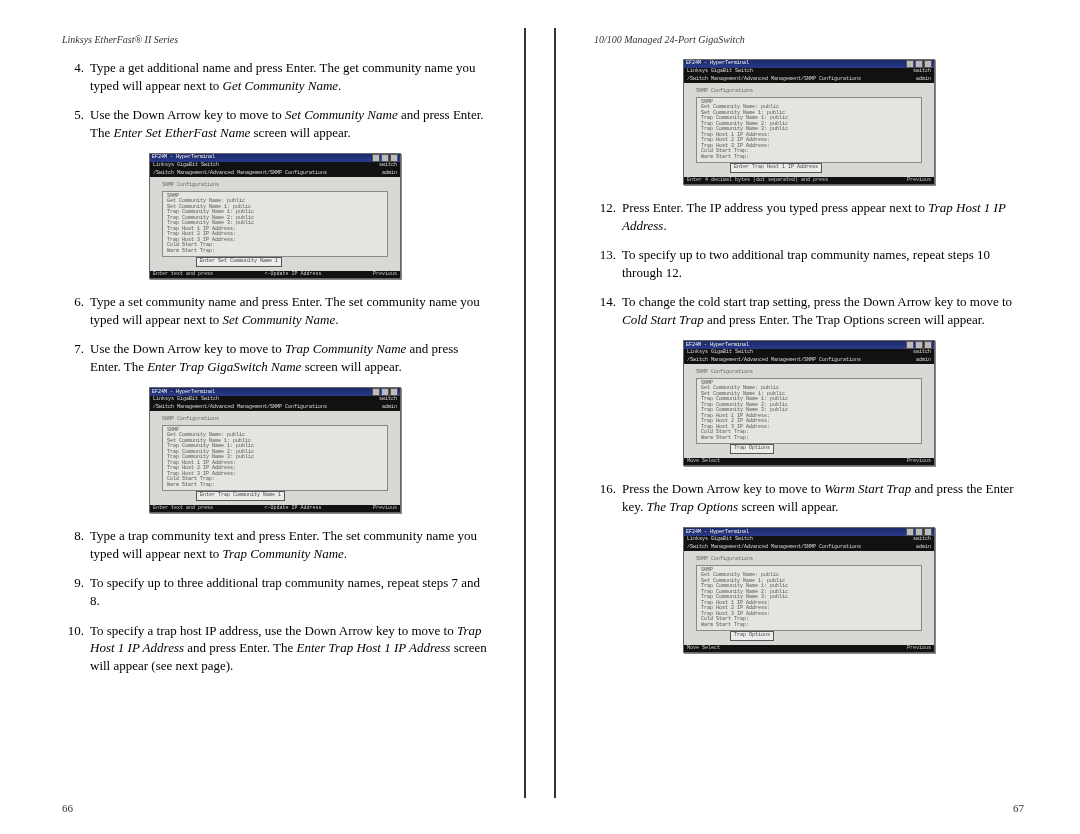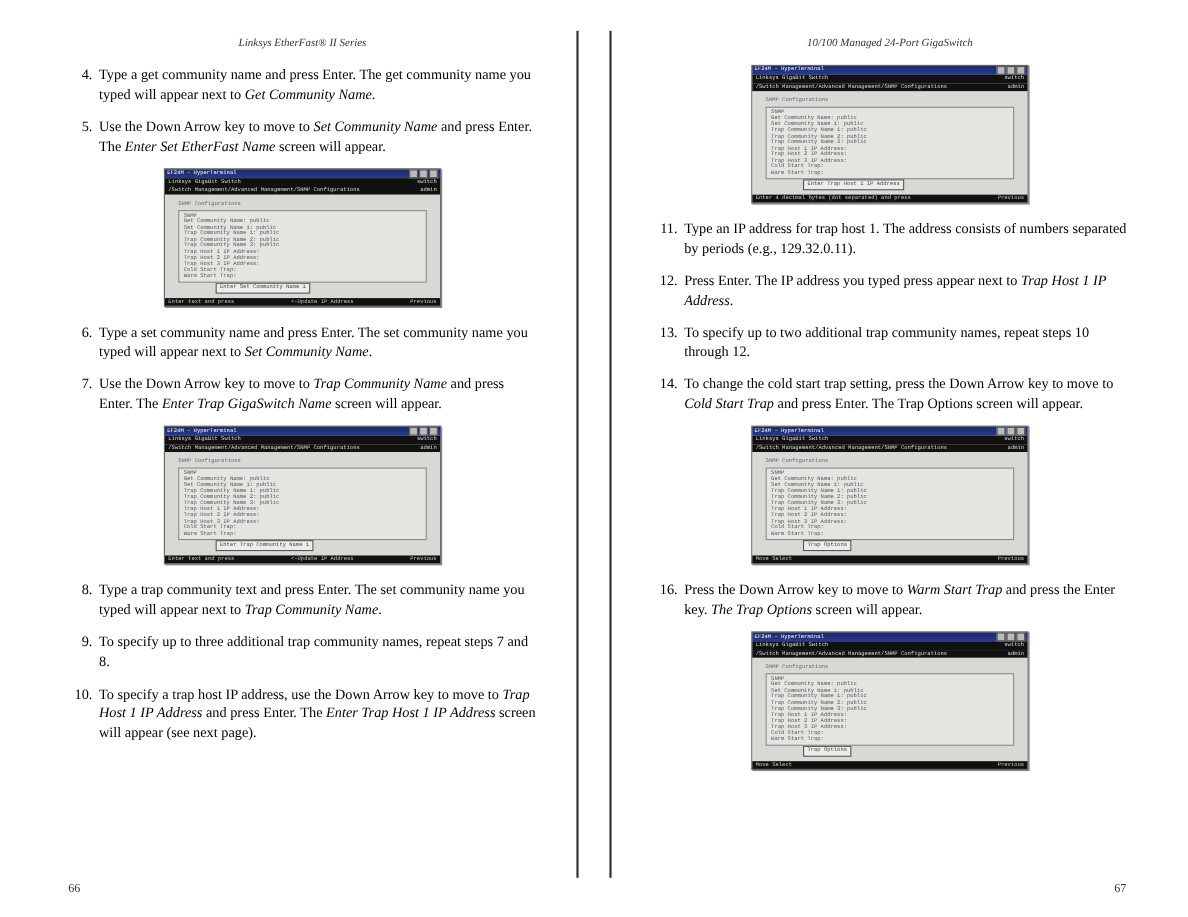--- a/index.html
+++ b/index.html
@@ -22,28 +22,28 @@
     width: 540px;
     height: 834px;
     box-sizing: border-box;
     padding: 34px 52px 28px 62px;
     position: relative;
   }
   .page.right {
     padding: 34px 56px 28px 54px;
   }
   .header {
-    text-align: center;
+    text-align: left;
     font-size: 10px;
     font-style: italic;
     margin-bottom: 14px;
     color: #333;
   }
   .page.right .header {
-    text-align: center;
+    text-align: left;
   }
   .vline {
     position: absolute;
     top: 28px;
     width: 2px;
     height: 770px;
     background: #333;
   }
   .page .vline { right: 14px; }
   .page.right .vline { left: 14px; }
@@ -126,21 +126,21 @@
 
 <div class="spread">
 
   <div class="page">
     <div class="vline"></div>
     <div class="header">Linksys EtherFast® II Series</div>
 
     <ol class="steps">
       <li>
           <span class="num">4.</span>
-          <span class="txt"><span>Type a get community name and press </span><span class="b">Enter</span><span>. The get community name you typed will appear next to </span><span class="i">Get Community Name</span><span>.</span></span>
+          <span class="txt"><span>Type a get additional name and press </span><span class="b">Enter</span><span>. The get community name you typed will appear next to </span><span class="i">Get Community Name</span><span>.</span></span>
         </li>
       <li>
           <span class="num">5.</span>
           <span class="txt"><span>Use the </span><span class="b">Down Arrow</span><span> key to move to </span><span class="i">Set Community Name</span><span> and press </span><span class="b">Enter</span><span>. The </span><span class="i">Enter Set EtherFast Name</span><span> screen will appear.</span></span>
         </li>
     </ol>
 
     <div class="screenshot">
         <div class="sc-titlebar">
           <span class="tbtxt">EF24M - HyperTerminal</span>
@@ -277,24 +277,20 @@
 <click down=""></click></enabled></enabled></enabled></div><div class="sc-popup">Enter Trap Host 1 IP Address</div></div>
         <div class="sc-status">
           <span>Enter 4 decimal bytes (dot separated) and press <enter></enter></span>
           <span></span>
           <span><esc>Previous</esc></span>
         </div>
       </div>
 
     <ol class="steps">
       <li>
-          <span class="num">11.</span>
-          <span class="txt"><span>Type an IP address for trap host 1. The address consists of numbers separated by periods (e.g., 129.32.0.11).</span></span>
-        </li>
-      <li>
           <span class="num">12.</span>
           <span class="txt"><span>Press </span><span class="b">Enter</span><span>. The IP address you typed press appear next to </span><span class="i">Trap Host 1 IP Address</span><span>.</span></span>
         </li>
       <li>
           <span class="num">13.</span>
           <span class="txt"><span>To specify up to two additional trap community names, repeat steps 10 through 12.</span></span>
         </li>
       <li>
           <span class="num">14.</span>
           <span class="txt"><span>To change the cold start trap setting, press the </span><span class="b">Down Arrow</span><span> key to move to </span><span class="i">Cold Start Trap</span><span> and press </span><span class="b">Enter</span><span>. The Trap Options screen will appear.</span></span>

